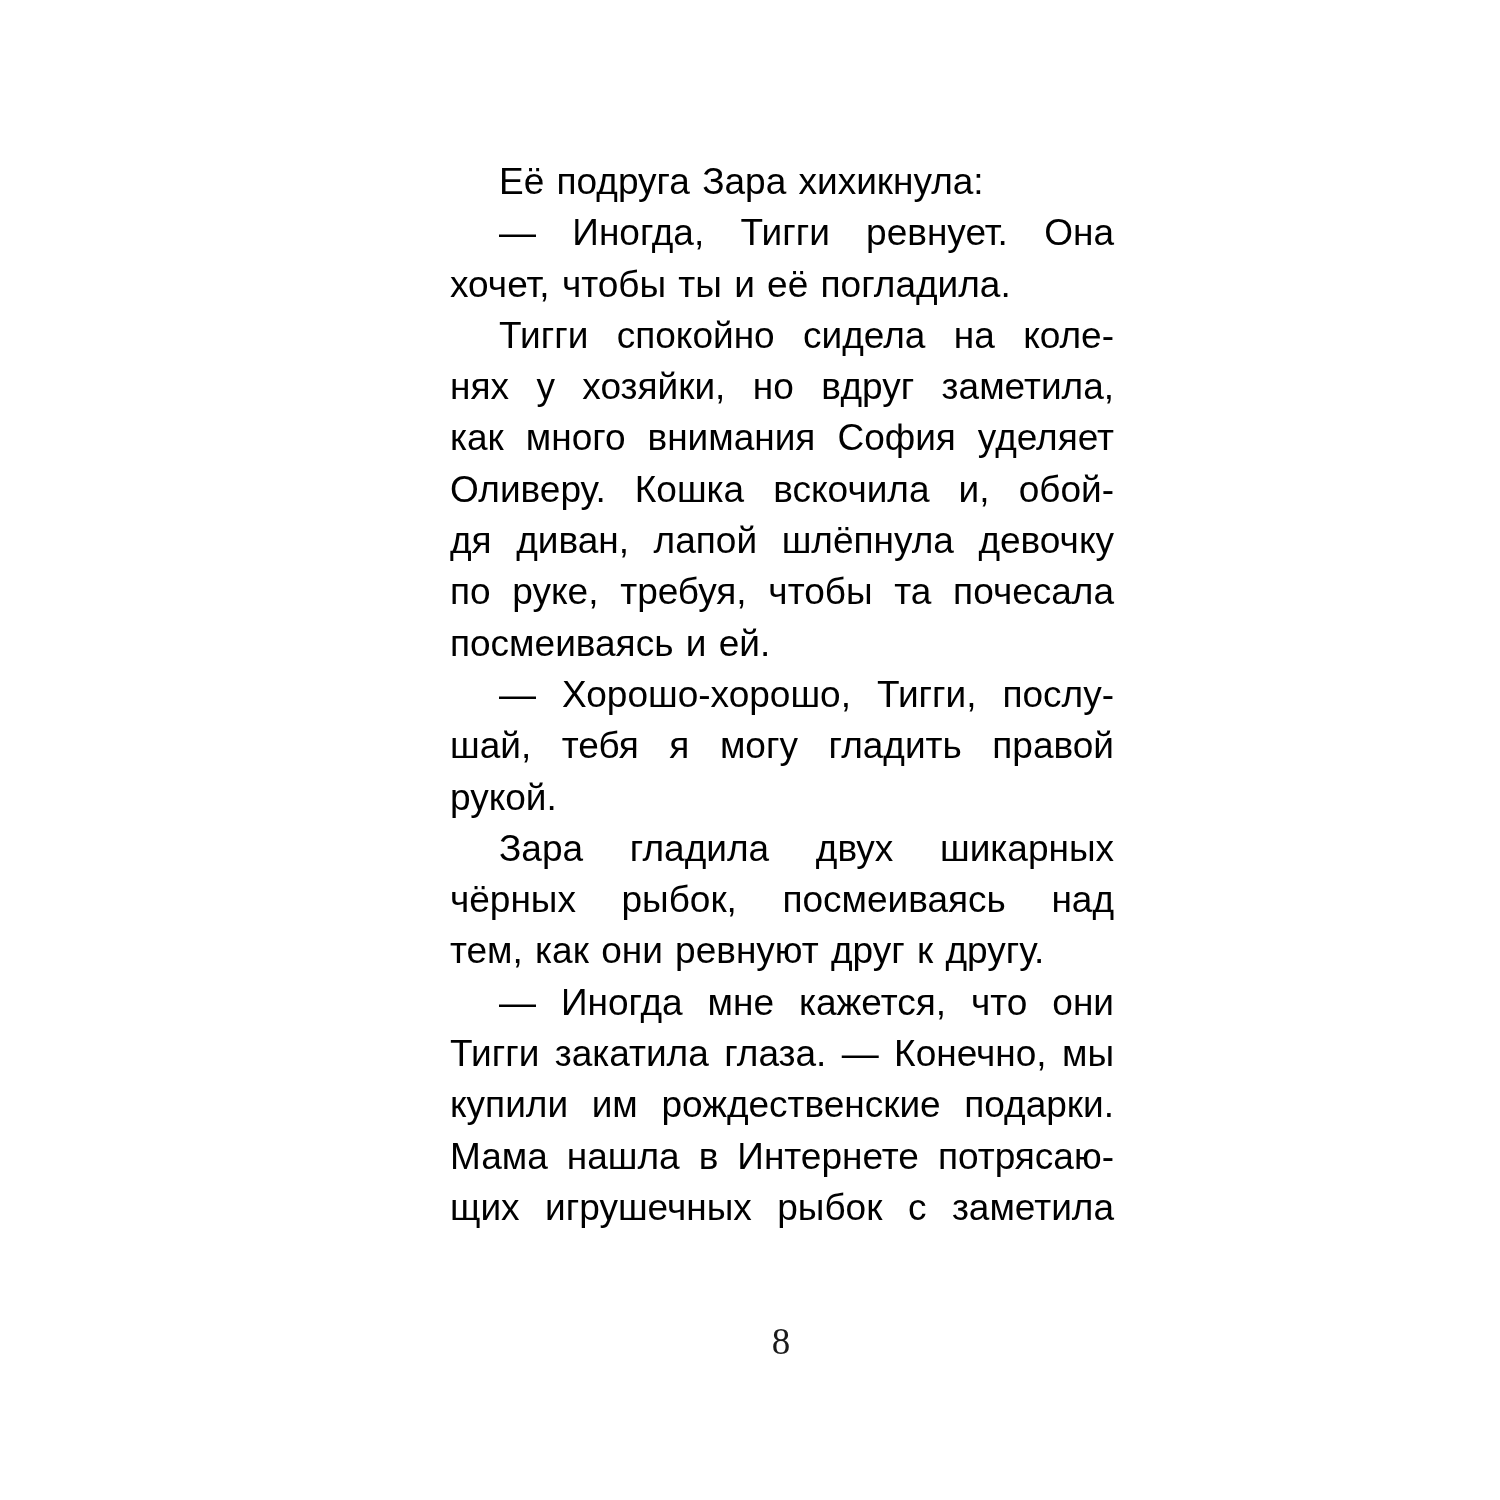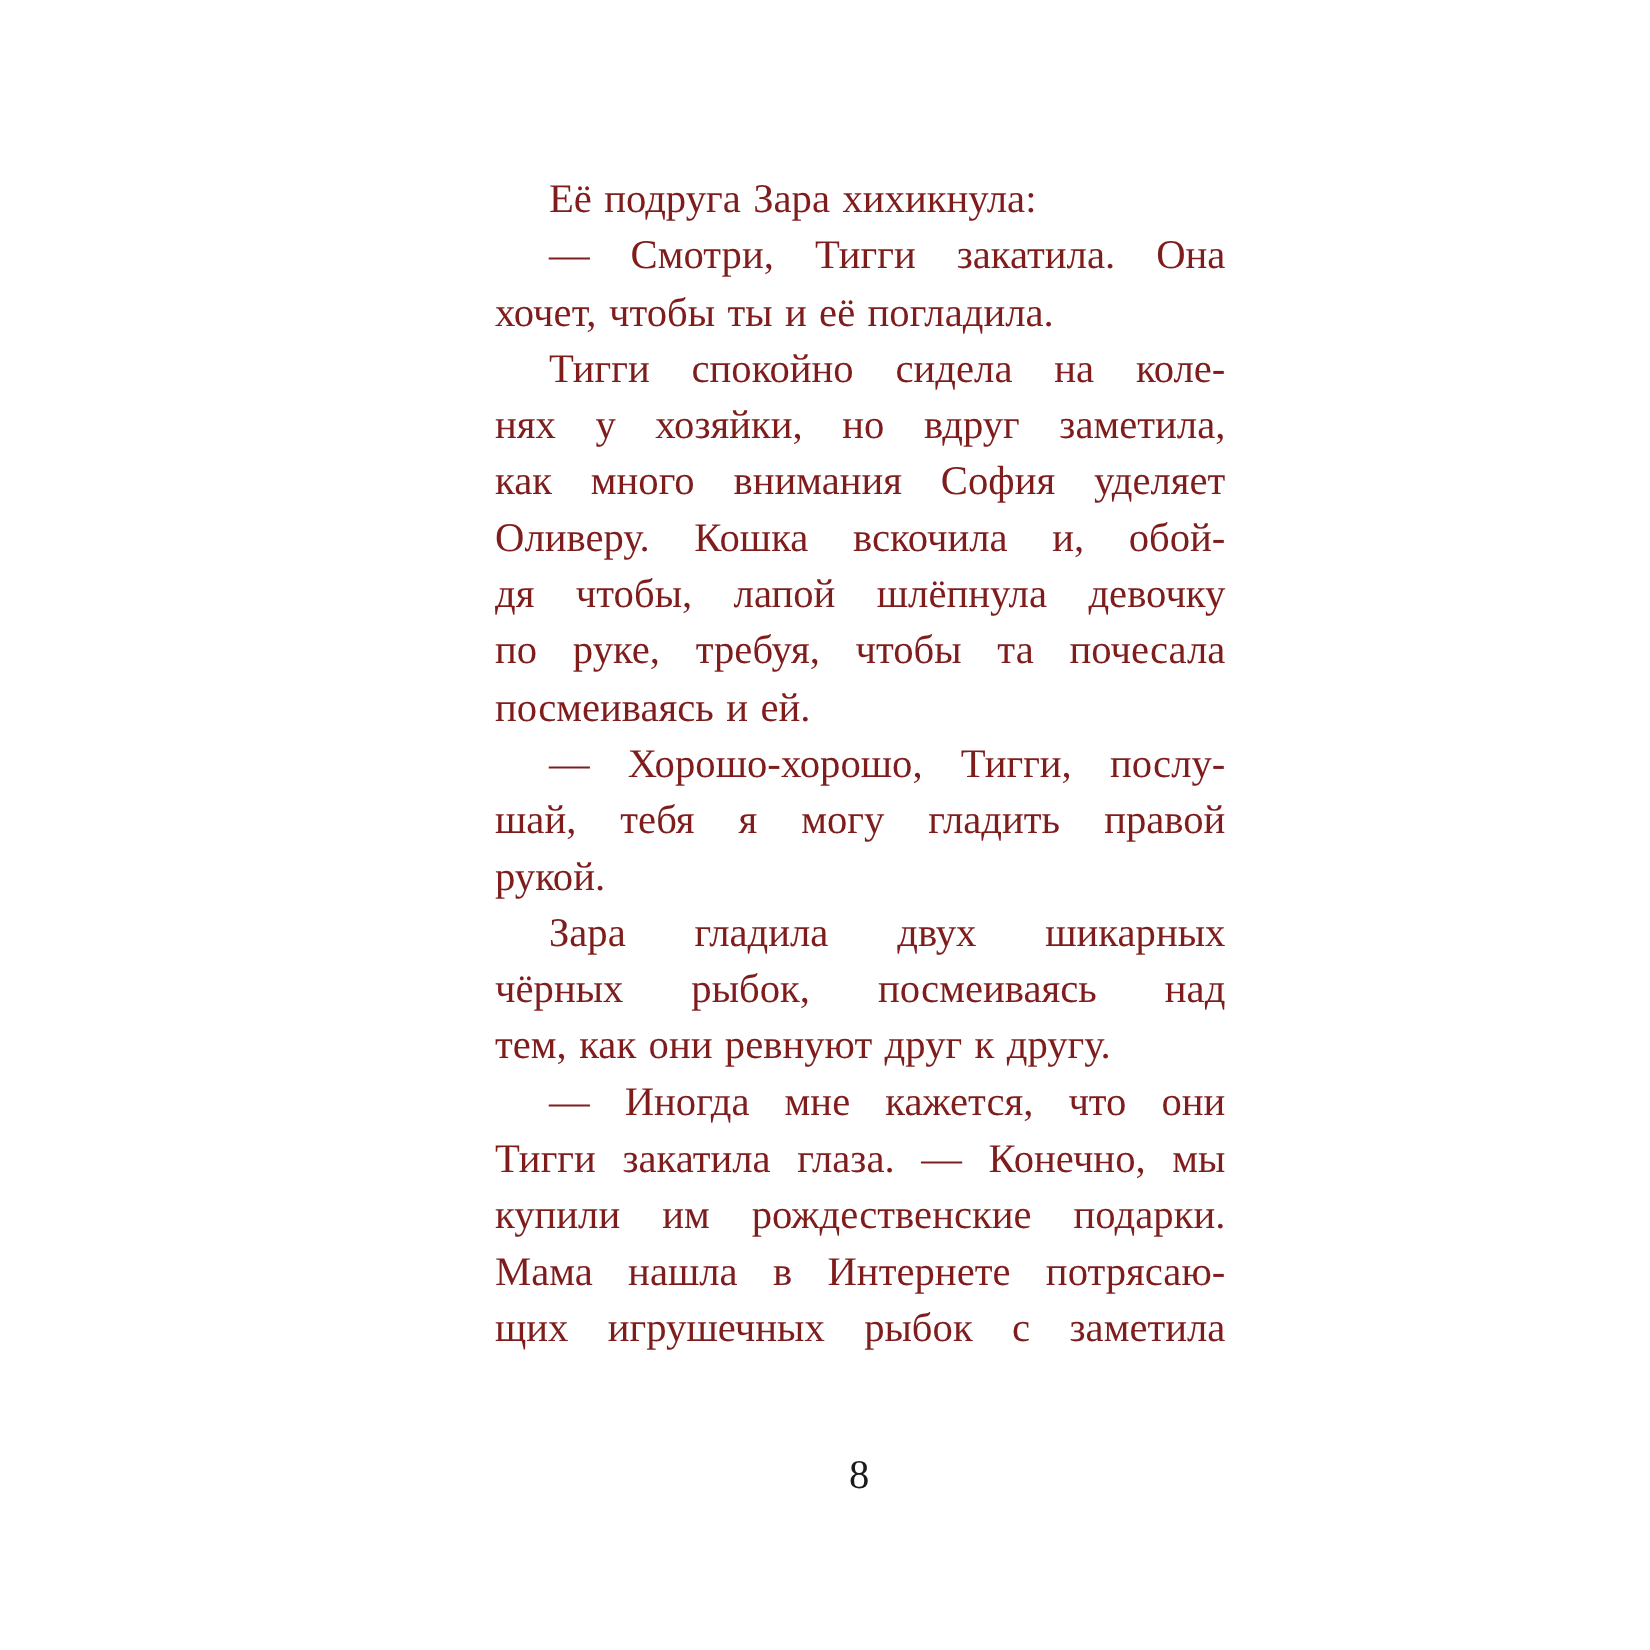--- a/index.html
+++ b/index.html
@@ -1,47 +1,47 @@
 <!DOCTYPE html>
 <html><head>
   <meta charset="utf-8">
   <style>
     html, body { margin: 0; padding: 0; background: #ffffff; }
     body { width: 1500px; height: 1500px; position: relative; overflow: hidden; }
     .page {
       position: absolute; left: 450px; top: 156px; width: 664px;
-      font-family: Liberation Serif, serif;
-      font-size: 37px; color: #7f1d1d;
+      font-family: Liberation Sans, sans-serif;
+      font-size: 37px; color: #000000;
     }
     .line {
       height: 51.3px; line-height: 51.3px; white-space: nowrap;
       text-align: justify; text-align-last: justify;
       word-spacing: 2px;
     }
     .line.indent { padding-left: 49px; }
     .line.last { text-align-last: left; }
     .page-number {
       position: absolute; left: 0; width: 1500px; top: 1320px;
       text-align: center;
       font-family: "Liberation Serif", "DejaVu Serif", serif;
       font-size: 37px; color: #1a1a1a; padding-left: 62px; box-sizing: border-box;
     }
   </style>
 </head>
 <body>
 
 <div class="page">
   <div class="line indent last">Её подруга Зара хихикнула:</div>
-  <div class="line indent">— Смотри, Тигги закатила. Она</div>
+  <div class="line indent">— Иногда, Тигги ревнует. Она</div>
   <div class="line last">хочет, чтобы ты и её погладила.</div>
   <div class="line indent">Тигги спокойно сидела на коле-</div>
   <div class="line">нях у хозяйки, но вдруг заметила,</div>
   <div class="line">как много внимания София уделяет</div>
   <div class="line">Оливеру. Кошка вскочила и, обой-</div>
-  <div class="line">дя чтобы, лапой шлёпнула девочку</div>
+  <div class="line">дя диван, лапой шлёпнула девочку</div>
   <div class="line">по руке, требуя, чтобы та почесала</div>
   <div class="line last">посмеиваясь и ей.</div>
   <div class="line indent">— Хорошо-хорошо, Тигги, послу-</div>
   <div class="line">шай, тебя я могу гладить правой</div>
   <div class="line last">рукой.</div>
   <div class="line indent">Зара гладила двух шикарных</div>
   <div class="line">чёрных рыбок, посмеиваясь над</div>
   <div class="line last">тем, как они ревнуют друг к другу.</div>
   <div class="line indent">— Иногда мне кажется, что они</div>
   <div class="line">Тигги закатила глаза. — Конечно, мы</div>

